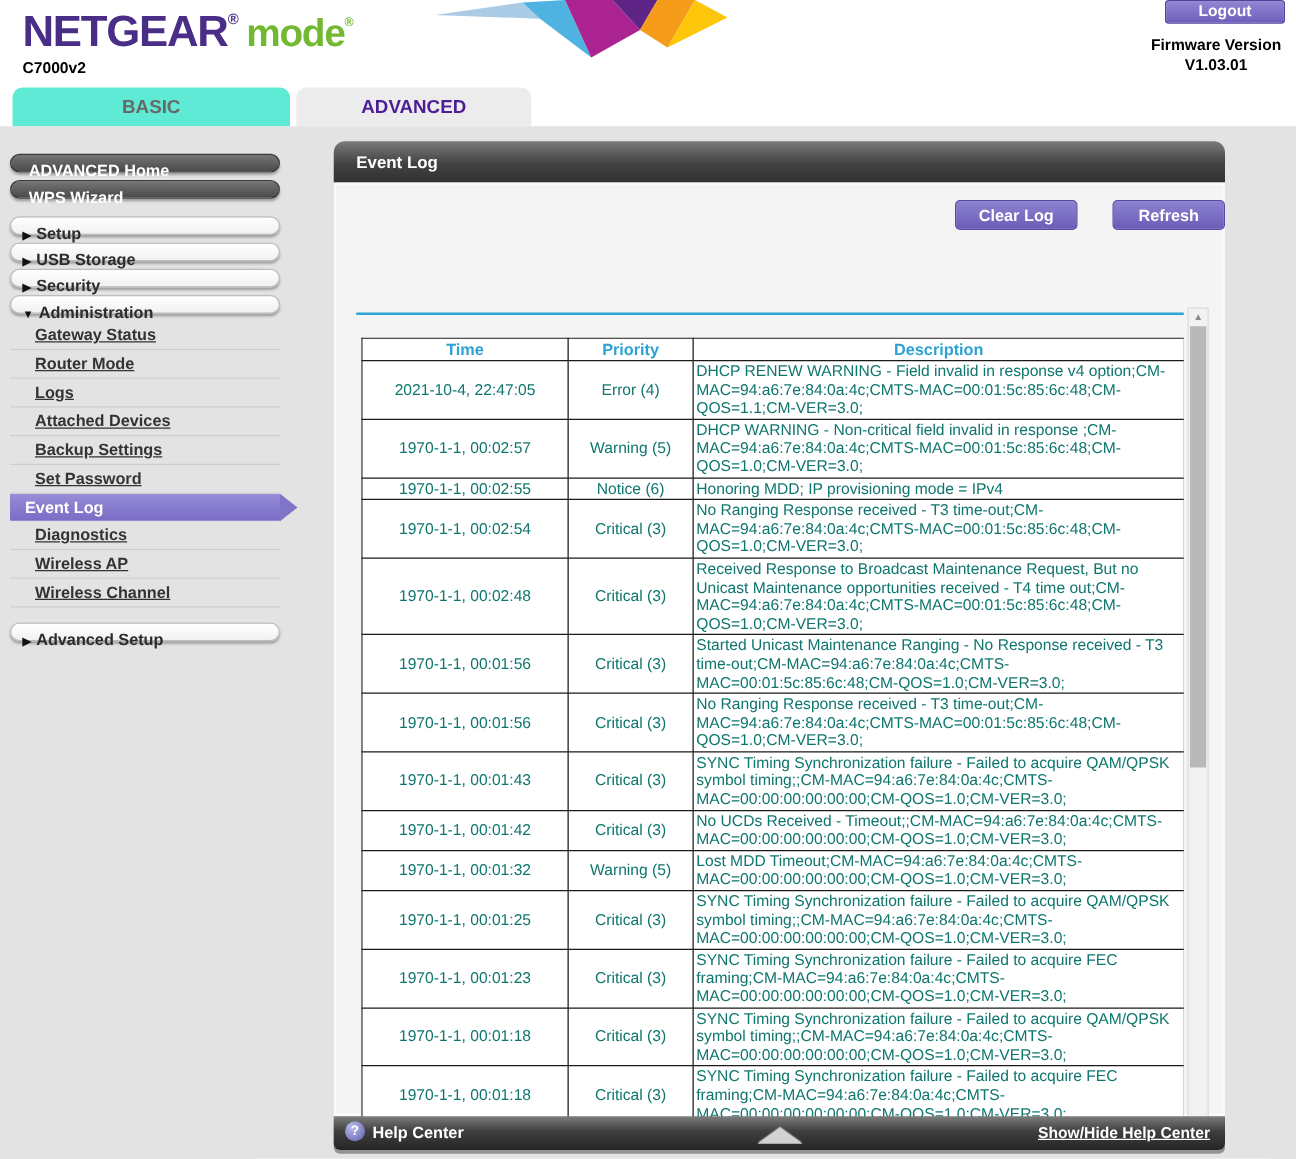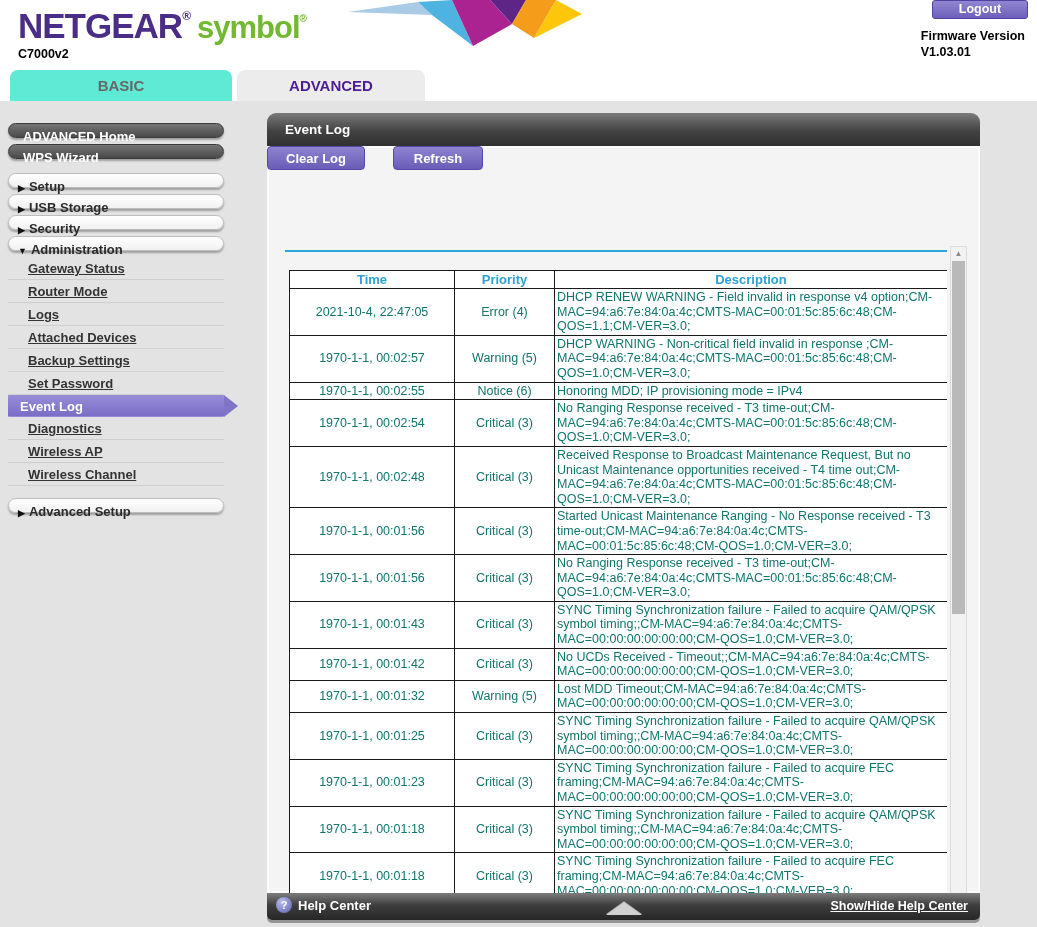--- a/index.html
+++ b/index.html
@@ -15,21 +15,21 @@
   .brand .reg1 { font-size:12px; font-weight:bold; color:#4a2d86; vertical-align:18px; }
   .brand .genie { font-size:31px; font-weight:bold; color:#72b831; margin-left:6px; letter-spacing:-1px; }
   .brand .reg2 { font-size:10px; font-weight:bold; color:#72b831; vertical-align:16px; }
   .model { position:absolute; left:18px; top:47px; font-size:12.5px; font-weight:bold; color:#000; }
   .logo-art { position:absolute; left:330px; top:0; width:260px; height:50px; }
   .logout-btn {
     position:absolute; left:932px; top:0; width:96px; height:19px;
     background:linear-gradient(#9186d2,#6d5fba); border:1px solid #4f429e; border-radius:3px;
     color:#fff; font-size:12.5px; font-weight:bold; text-align:center; line-height:17px; cursor:pointer;
   }
-  .firmware { position:absolute; right:12px; top:28px; text-align:left; font-size:12.5px; font-weight:bold; color:#000; line-height:16px; }
+  .firmware { position:absolute; right:12px; top:28px; text-align:center; font-size:12.5px; font-weight:bold; color:#000; line-height:16px; }
 
   
   .tab { position:absolute; top:70px; height:31px; border-radius:8px 8px 0 0; font-size:15px; font-weight:bold; text-align:center; line-height:31px; cursor:pointer; }
   .tab-basic { left:10px; width:222px; background:#5eead4; color:#686868; }
   .tab-advanced { left:237px; width:188px; background:#ececec; color:#4c1d95; }
 
   
   .content-bg { position:absolute; left:0; top:101px; width:1037px; height:826px; background:#e3e3e3; }
 
   
@@ -57,21 +57,21 @@
   .adv-setup { margin-top:12px; }
 
   
   .panel { position:absolute; left:267px; top:113px; width:713px; height:807px; }
   .panel-title {
     height:33px; border-radius:9px 9px 0 0;
     background:linear-gradient(#7b7b7b,#424242 55%,#303030);
     color:#fff; font-size:13.5px; font-weight:bold; line-height:33px; padding-left:18px;
   }
   .panel-body { position:absolute; left:0; top:33px; width:713px; height:747px; background:#f4f4f4; box-shadow:0 0 0 2px #fbfbfb inset; }
-  .btn-row { display:flex; justify-content:flex-start; gap:28px; }
+  .btn-row { padding-top:14px; display:flex; justify-content:flex-end; gap:28px; }
   .pill-btn {
     min-width:90px; height:24px; padding:0 18px;
     background:linear-gradient(#8d83cf,#6a5cb8); border:1px solid #554aa6; border-radius:4px;
     color:#fff; font-size:13px; font-weight:bold; cursor:pointer;
   }
   .blue-rule { position:absolute; left:18px; top:104px; width:662px; height:2px; background:#2aa4d9; }
 
   .table-wrap { position:absolute; left:22px; top:124px; width:658px; height:639px; overflow:hidden; background:#fff; }
   table.log { border-collapse:collapse; width:658px; table-layout:fixed; background:#fff; }
   table.log th, table.log td { border:1px solid #1a1a1a; }
@@ -103,21 +103,21 @@
   .help-tri { position:absolute; left:50%; bottom:5px; margin-left:-18px; width:0; height:0;
     border-left:18px solid transparent; border-right:18px solid transparent; border-bottom:13px solid #d2d2d2; cursor:pointer;
     filter:drop-shadow(0 -1px 0 #9a9a9a);
   }
   .help-toggle { position:absolute; right:12px; top:6px; color:#fff; font-size:12.5px; font-weight:bold; text-decoration:underline; cursor:pointer; }
 </style>
 </head>
 <body>
 
 <div class="brand">
-  <span class="netgear">NETGEAR</span><span class="reg1">®</span><span class="genie">symbol</span><span class="reg2">®</span>
+  <span class="netgear">NETGEAR</span><span class="reg1">®</span><span class="genie">mode</span><span class="reg2">®</span>
 </div>
 
 <svg class="logo-art" viewBox="0 0 260 50">
   <polygon points="18,12 88,2 102,15" fill="#aacbe6"></polygon>
   <polygon points="88,2 122,0 143,46 102,15" fill="#4fb3e2"></polygon>
   <polygon points="122,0 160,0 182,24 143,46" fill="#aa2390"></polygon>
   <polygon points="160,0 196,0 182,24" fill="#5f2586"></polygon>
   <polygon points="196,0 226,0 204,38 182,24" fill="#f59c1b"></polygon>
   <polygon points="226,0 252,14 204,38" fill="#fdc60b"></polygon>
 </svg>

